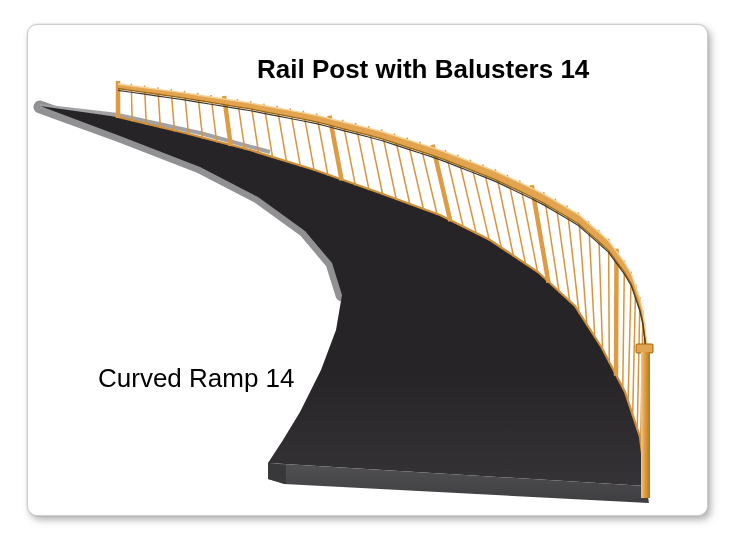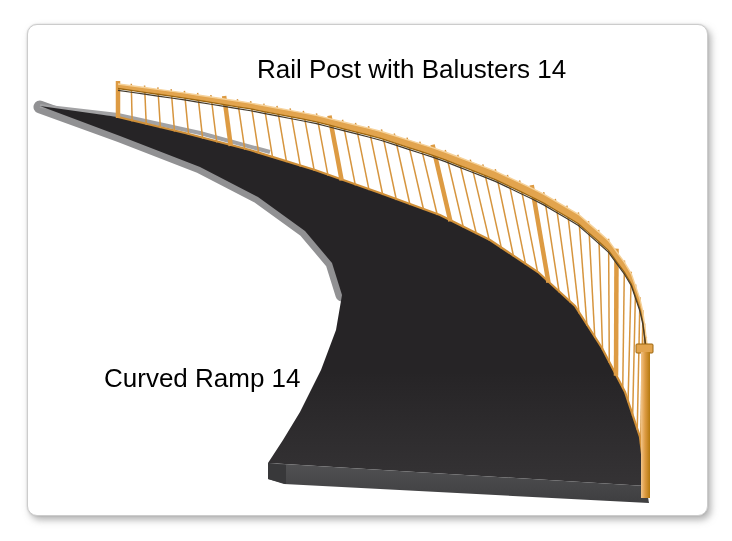--- a/index.html
+++ b/index.html
@@ -11,22 +11,22 @@
   .preview-card{
     position:absolute;left:27px;top:24px;width:679px;height:490px;
     background:#ffffff;border:1px solid #cccccc;border-radius:10px;
     box-shadow:3px 4px 7px rgba(105,105,105,.5), 0 0 2px #d5d5d5;
   }
   .render-svg{position:absolute;left:0;top:0;width:732px;height:541px;}
   .scene-label{
     position:absolute;color:#000;font-size:26px;line-height:28px;
     white-space:nowrap;letter-spacing:0px;
   }
-  .title-label{left:257px;top:55px;}
-  .ramp-label{left:104px;top:364px;}
+  .title-label{left:257px;top:55px;font-weight:bold;}
+  .ramp-label{left:98px;top:364px;}
 </style>
 </head>
 <body>
 
 <div class="stage">
   <div class="preview-card"></div>
 
   <svg class="render-svg" id="renderSvg" viewBox="0 0 732 541" xmlns="http://www.w3.org/2000/svg">
       <defs>
         <linearGradient id="gTop" x1="0" y1="0" x2="0" y2="1">

